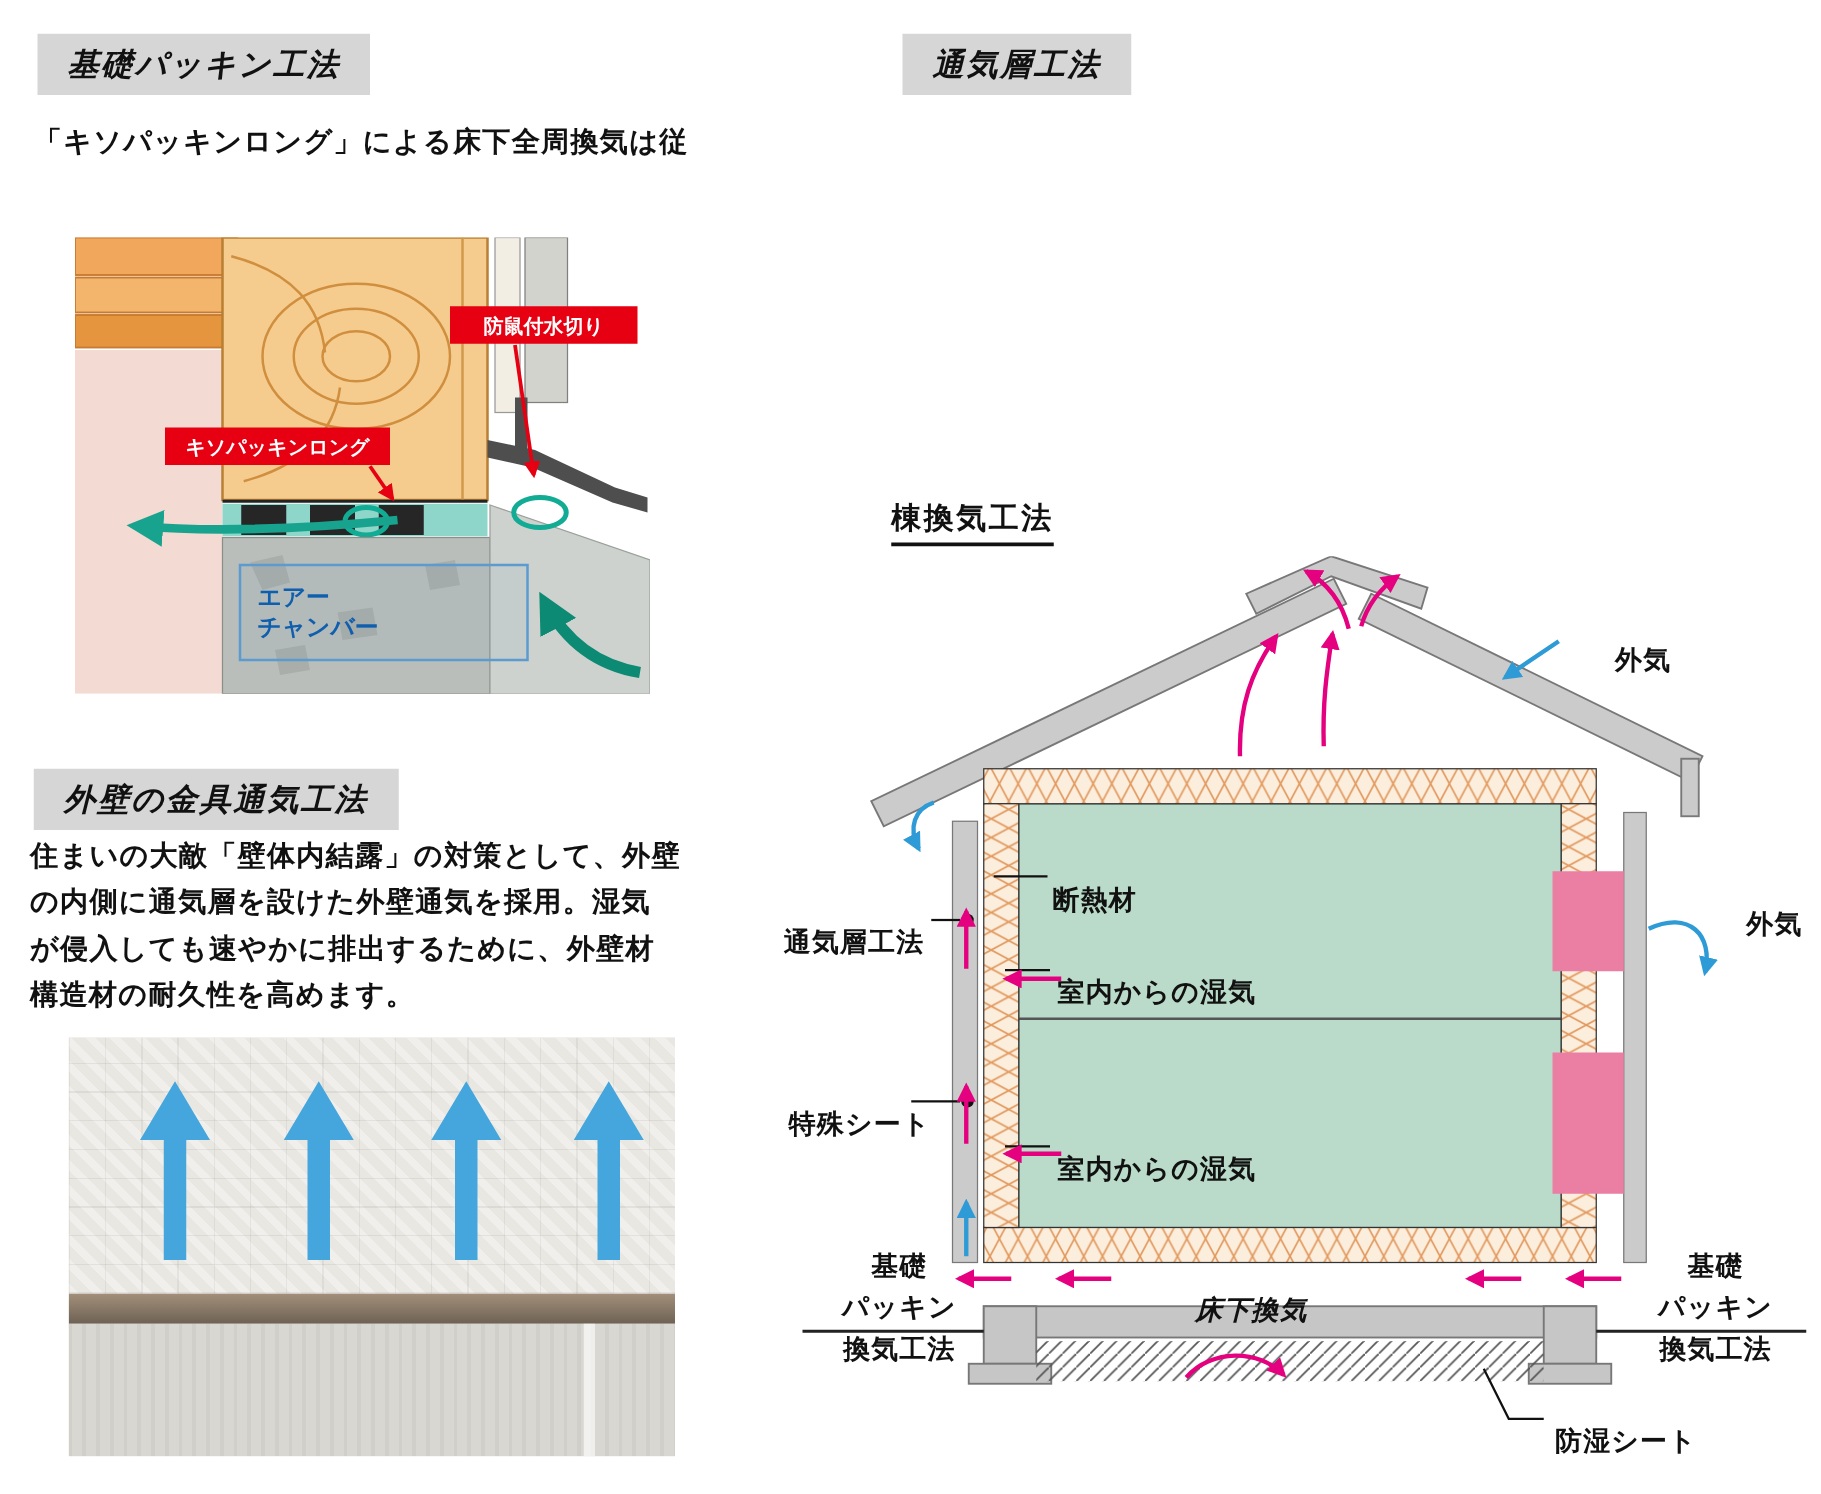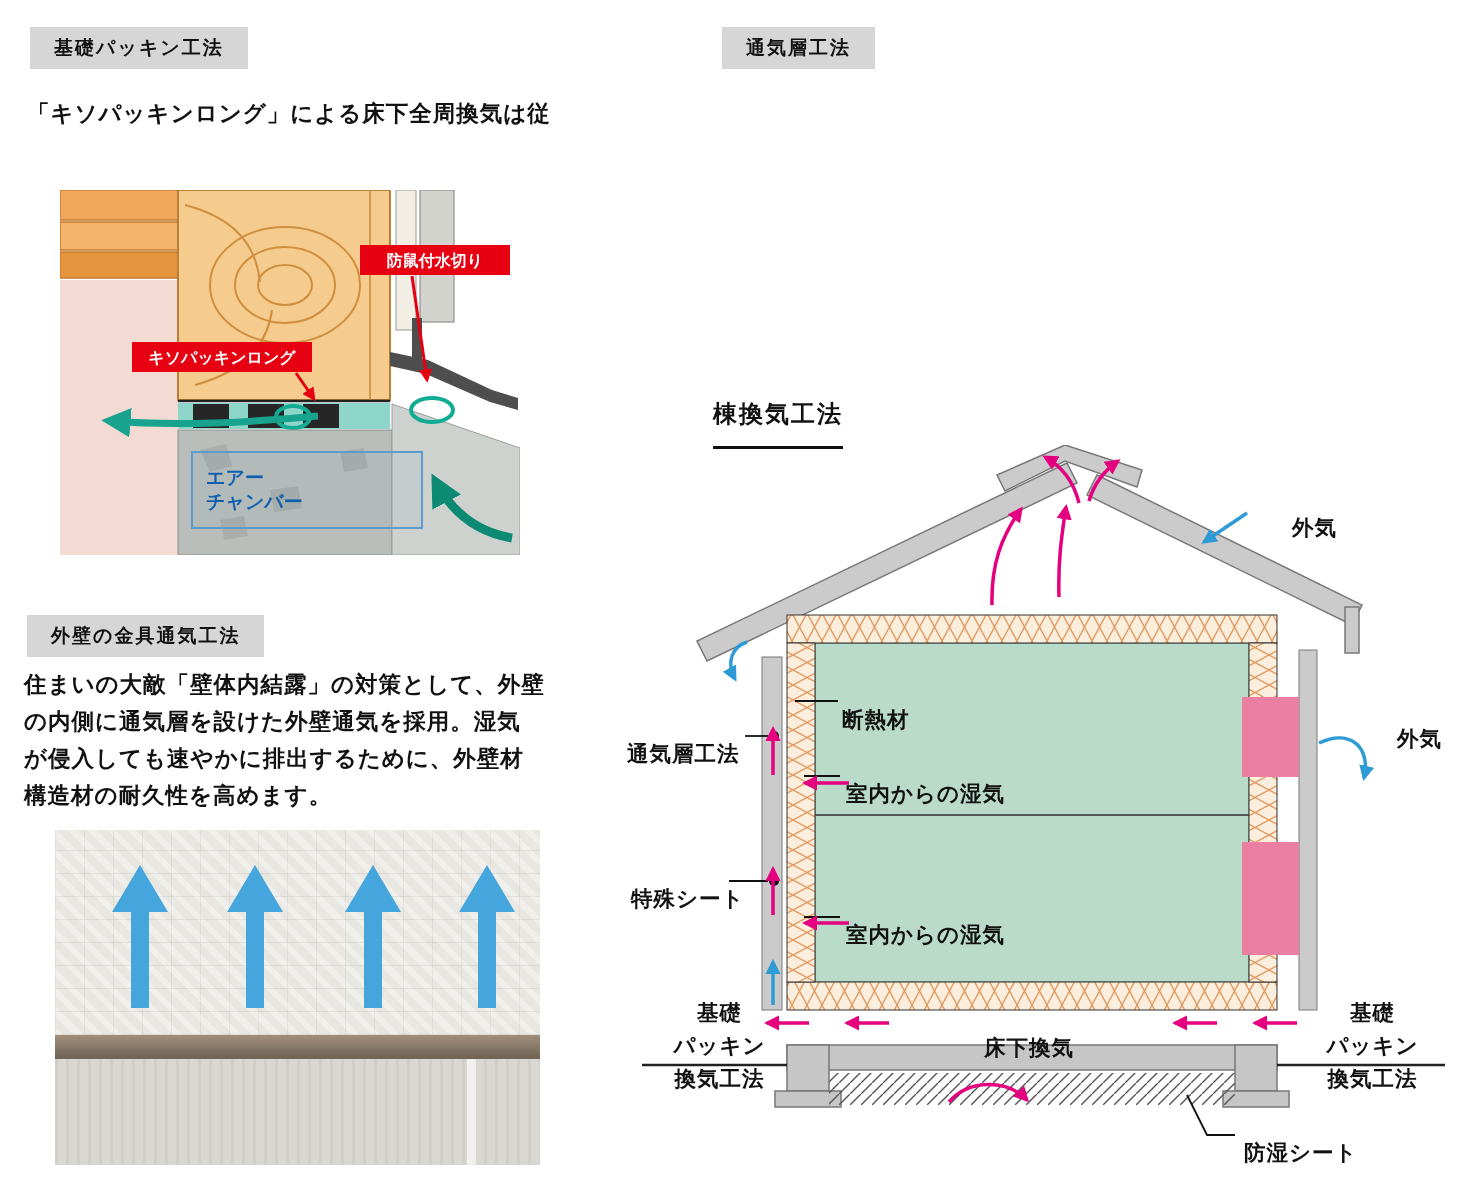--- a/index.html
+++ b/index.html
@@ -1,26 +1,26 @@
 <!DOCTYPE html>
 <html><head>
 <meta charset="utf-8">
 <style>
   html,body{margin:0;padding:0;background:#fff;}
   .page{position:relative;width:1457px;height:1195px;background:#ffffff;
         font-family:"Liberation Sans",sans-serif;color:#111;overflow:hidden;}
-  .badge{position:absolute;background:#d6d6d6;color:#111;font-size:19px;font-weight:700;
-         letter-spacing:2px;padding:8px 24px;white-space:nowrap;}
+  .badge{position:absolute;background:#d6d6d6;color:#111;font-size:25px;font-weight:700;
+         letter-spacing:2px;padding:8px 24px;white-space:nowrap;font-style:italic;}
   .para{position:absolute;font-size:22.5px;font-weight:700;line-height:37px;
         letter-spacing:1px;white-space:nowrap;}
   .para .indent{margin-left:78px;}
   .dlabel{position:absolute;font-size:21.5px;font-weight:700;white-space:nowrap;letter-spacing:1px;margin-top:16px;}
   .dlabel.center{text-align:center;white-space:normal;line-height:33px;}
   .dtitle{position:absolute;font-size:24px;font-weight:700;letter-spacing:2px;
-          border-bottom:3px solid #111;padding-bottom:16px;}
+          border-bottom:3px solid #111;padding-bottom:4px;}
   svg{position:absolute;}
   .photo{position:absolute;left:55px;top:830px;width:485px;height:335px;overflow:hidden;
          background:#eae8e3;}
   .photo .wallTex{position:absolute;left:0;top:0;width:100%;height:205px;
      background:
        repeating-linear-gradient(0deg, rgba(0,0,0,0.06) 0 1px, transparent 1px 23px),
        repeating-linear-gradient(90deg, rgba(0,0,0,0.05) 0 1px, transparent 1px 29px),
        repeating-linear-gradient(45deg, rgba(255,255,255,0.35) 0 6px, transparent 6px 14px),
        #e9e7e1;}
   .photo .trim{position:absolute;left:0;top:205px;width:100%;height:24px;
@@ -242,21 +242,21 @@
   <div class="dlabel" style="left:846px;top:763px;">室内からの湿気</div>
   <div class="dlabel" style="left:631px;top:868px;">特殊シート</div>
   <div class="dlabel" style="left:846px;top:904px;">室内からの湿気</div>
 
   <div class="dlabel center" style="left:652px;top:981px;width:135px;">
     <div>基礎</div>
     <div>パッキン</div>
     <div>換気工法</div>
   </div>
 
-  <div class="dlabel" style="left:984px;top:1017px;">床下換気</div>
+  <div class="dlabel" style="left:956px;top:1017px;font-style:italic;">床下換気</div>
 
   <div class="dlabel center" style="left:1305px;top:981px;width:135px;">
     <div>基礎</div>
     <div>パッキン</div>
     <div>換気工法</div>
   </div>
 
 
   <div class="dlabel" style="left:1244px;top:1122px;">防湿シート</div>
 

